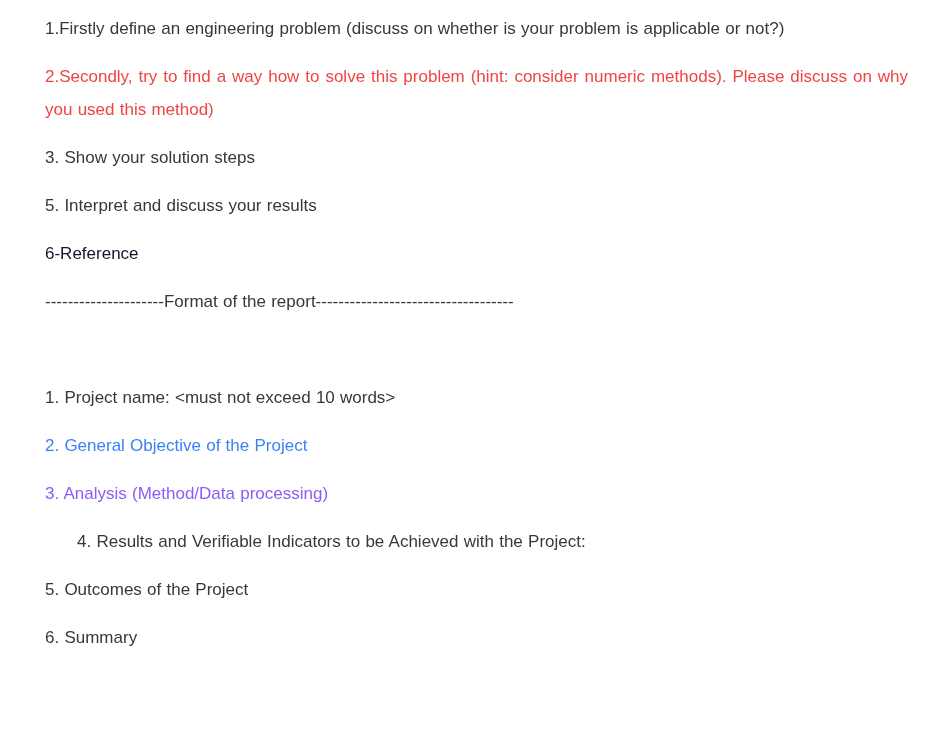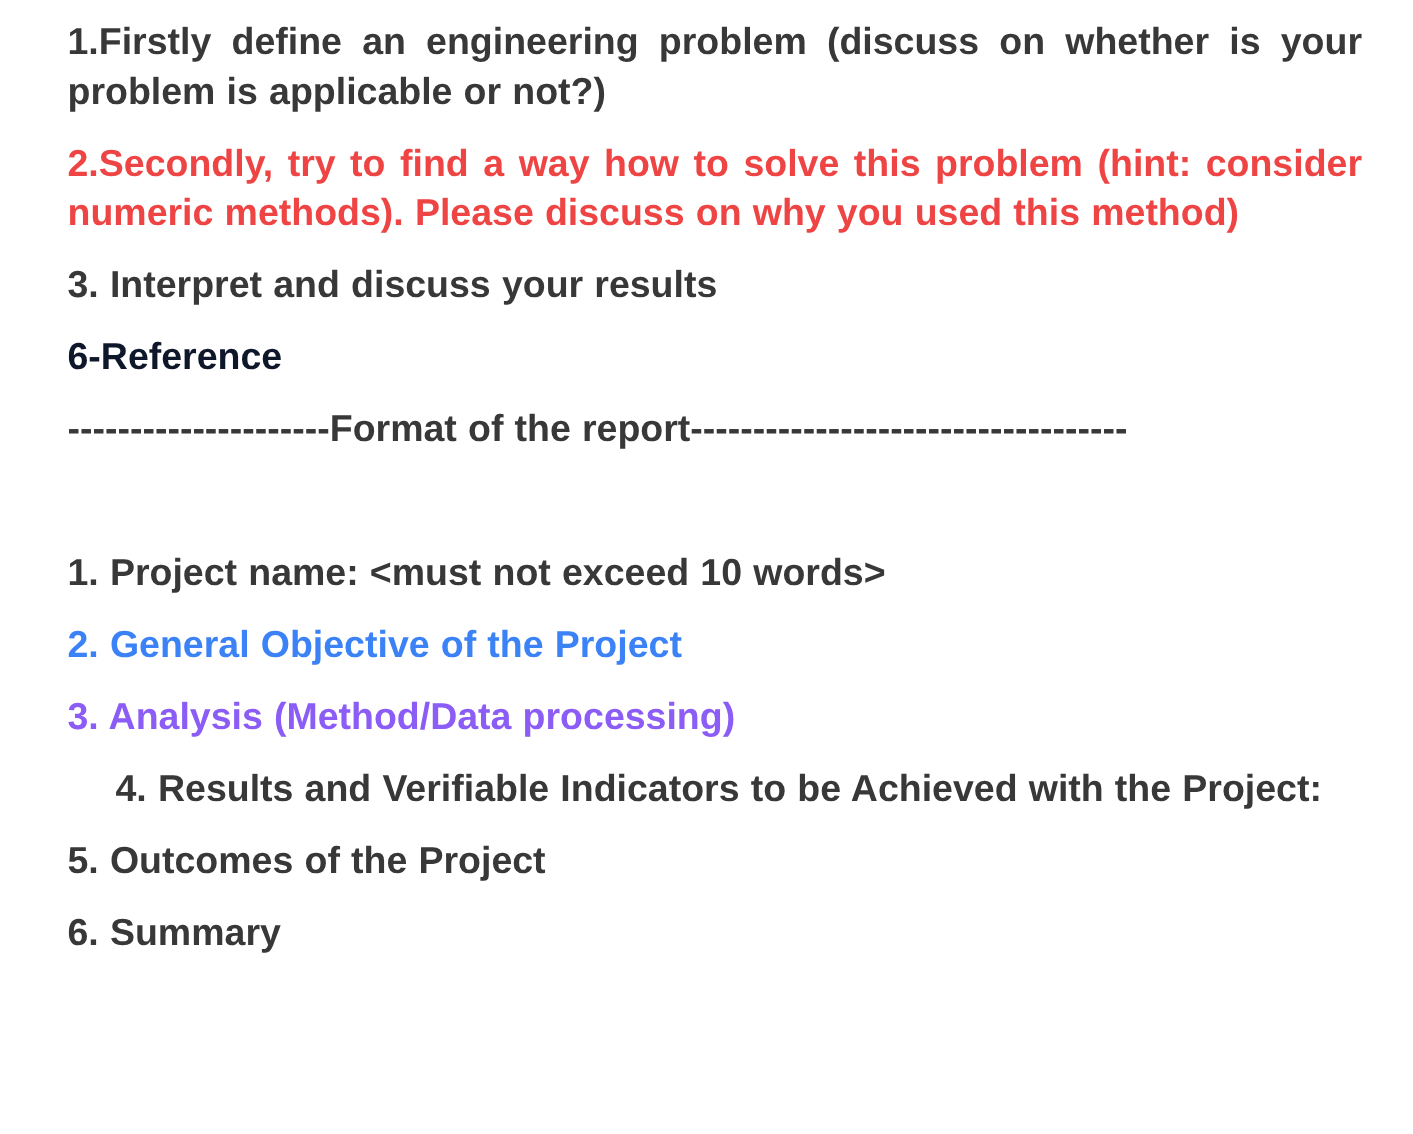--- a/index.html
+++ b/index.html
@@ -15,42 +15,43 @@
   }
   .page {
     box-sizing: border-box;
     width: 942px;
     height: 756px;
     padding: 12px 34px 0 45px;
     background: #ffffff;
   }
   .para {
     margin: 0 0 15px 0;
-    font-size: 25px;
+    font-size: 17px;
     line-height: 33px;
-    font-weight: bold;
+    font-weight: normal;
     color: #383838;
     text-align: left;
     word-spacing: 0.5px;
   }
   .para.justify {
     text-align: justify;
   }
   .para.empty {
     min-height: 33px;
   }
 </style>
 </head>
 <body>
 
 <div class="page">
   <div id="doc-body">
       <p class="para justify" style="color: rgb(56, 56, 56);">1.Firstly define an engineering problem (discuss on whether is your problem is applicable or not?)</p>
       <p class="para justify" style="color: #ef4444;">2.Secondly, try to find a way how to solve this problem (hint: consider numeric methods). Please discuss on why you used this method)</p>
-      <p class="para" style="color: rgb(56, 56, 56);">3. Interpret and discuss your results</p>
+      <p class="para" style="color: rgb(56, 56, 56);">3. Show your solution steps</p>
+      <p class="para" style="color: rgb(56, 56, 56);">5. Interpret and discuss your results</p>
       <p class="para" style="color: #0f172a;">6-Reference</p>
       <p class="para" style="color: rgb(56, 56, 56);">---------------------Format of the report-----------------------------------</p>
       <p class="para empty" style="color: rgb(56, 56, 56);"></p>
       <p class="para" style="color: rgb(56, 56, 56);">1. Project name: &lt;must not exceed 10 words&gt;</p>
       <p class="para" style="color: #3b82f6;">2. General Objective of the Project</p>
       <p class="para" style="color: #8b5cf6;">3. Analysis (Method/Data processing)</p>
       <p class="para" style="color: rgb(56, 56, 56); margin-left: 32px;">4. Results and Verifiable Indicators to be Achieved with the Project:</p>
       <p class="para" style="color: rgb(56, 56, 56);">5. Outcomes of the Project</p>
       <p class="para" style="color: rgb(56, 56, 56);">6. Summary</p>
     </div>

